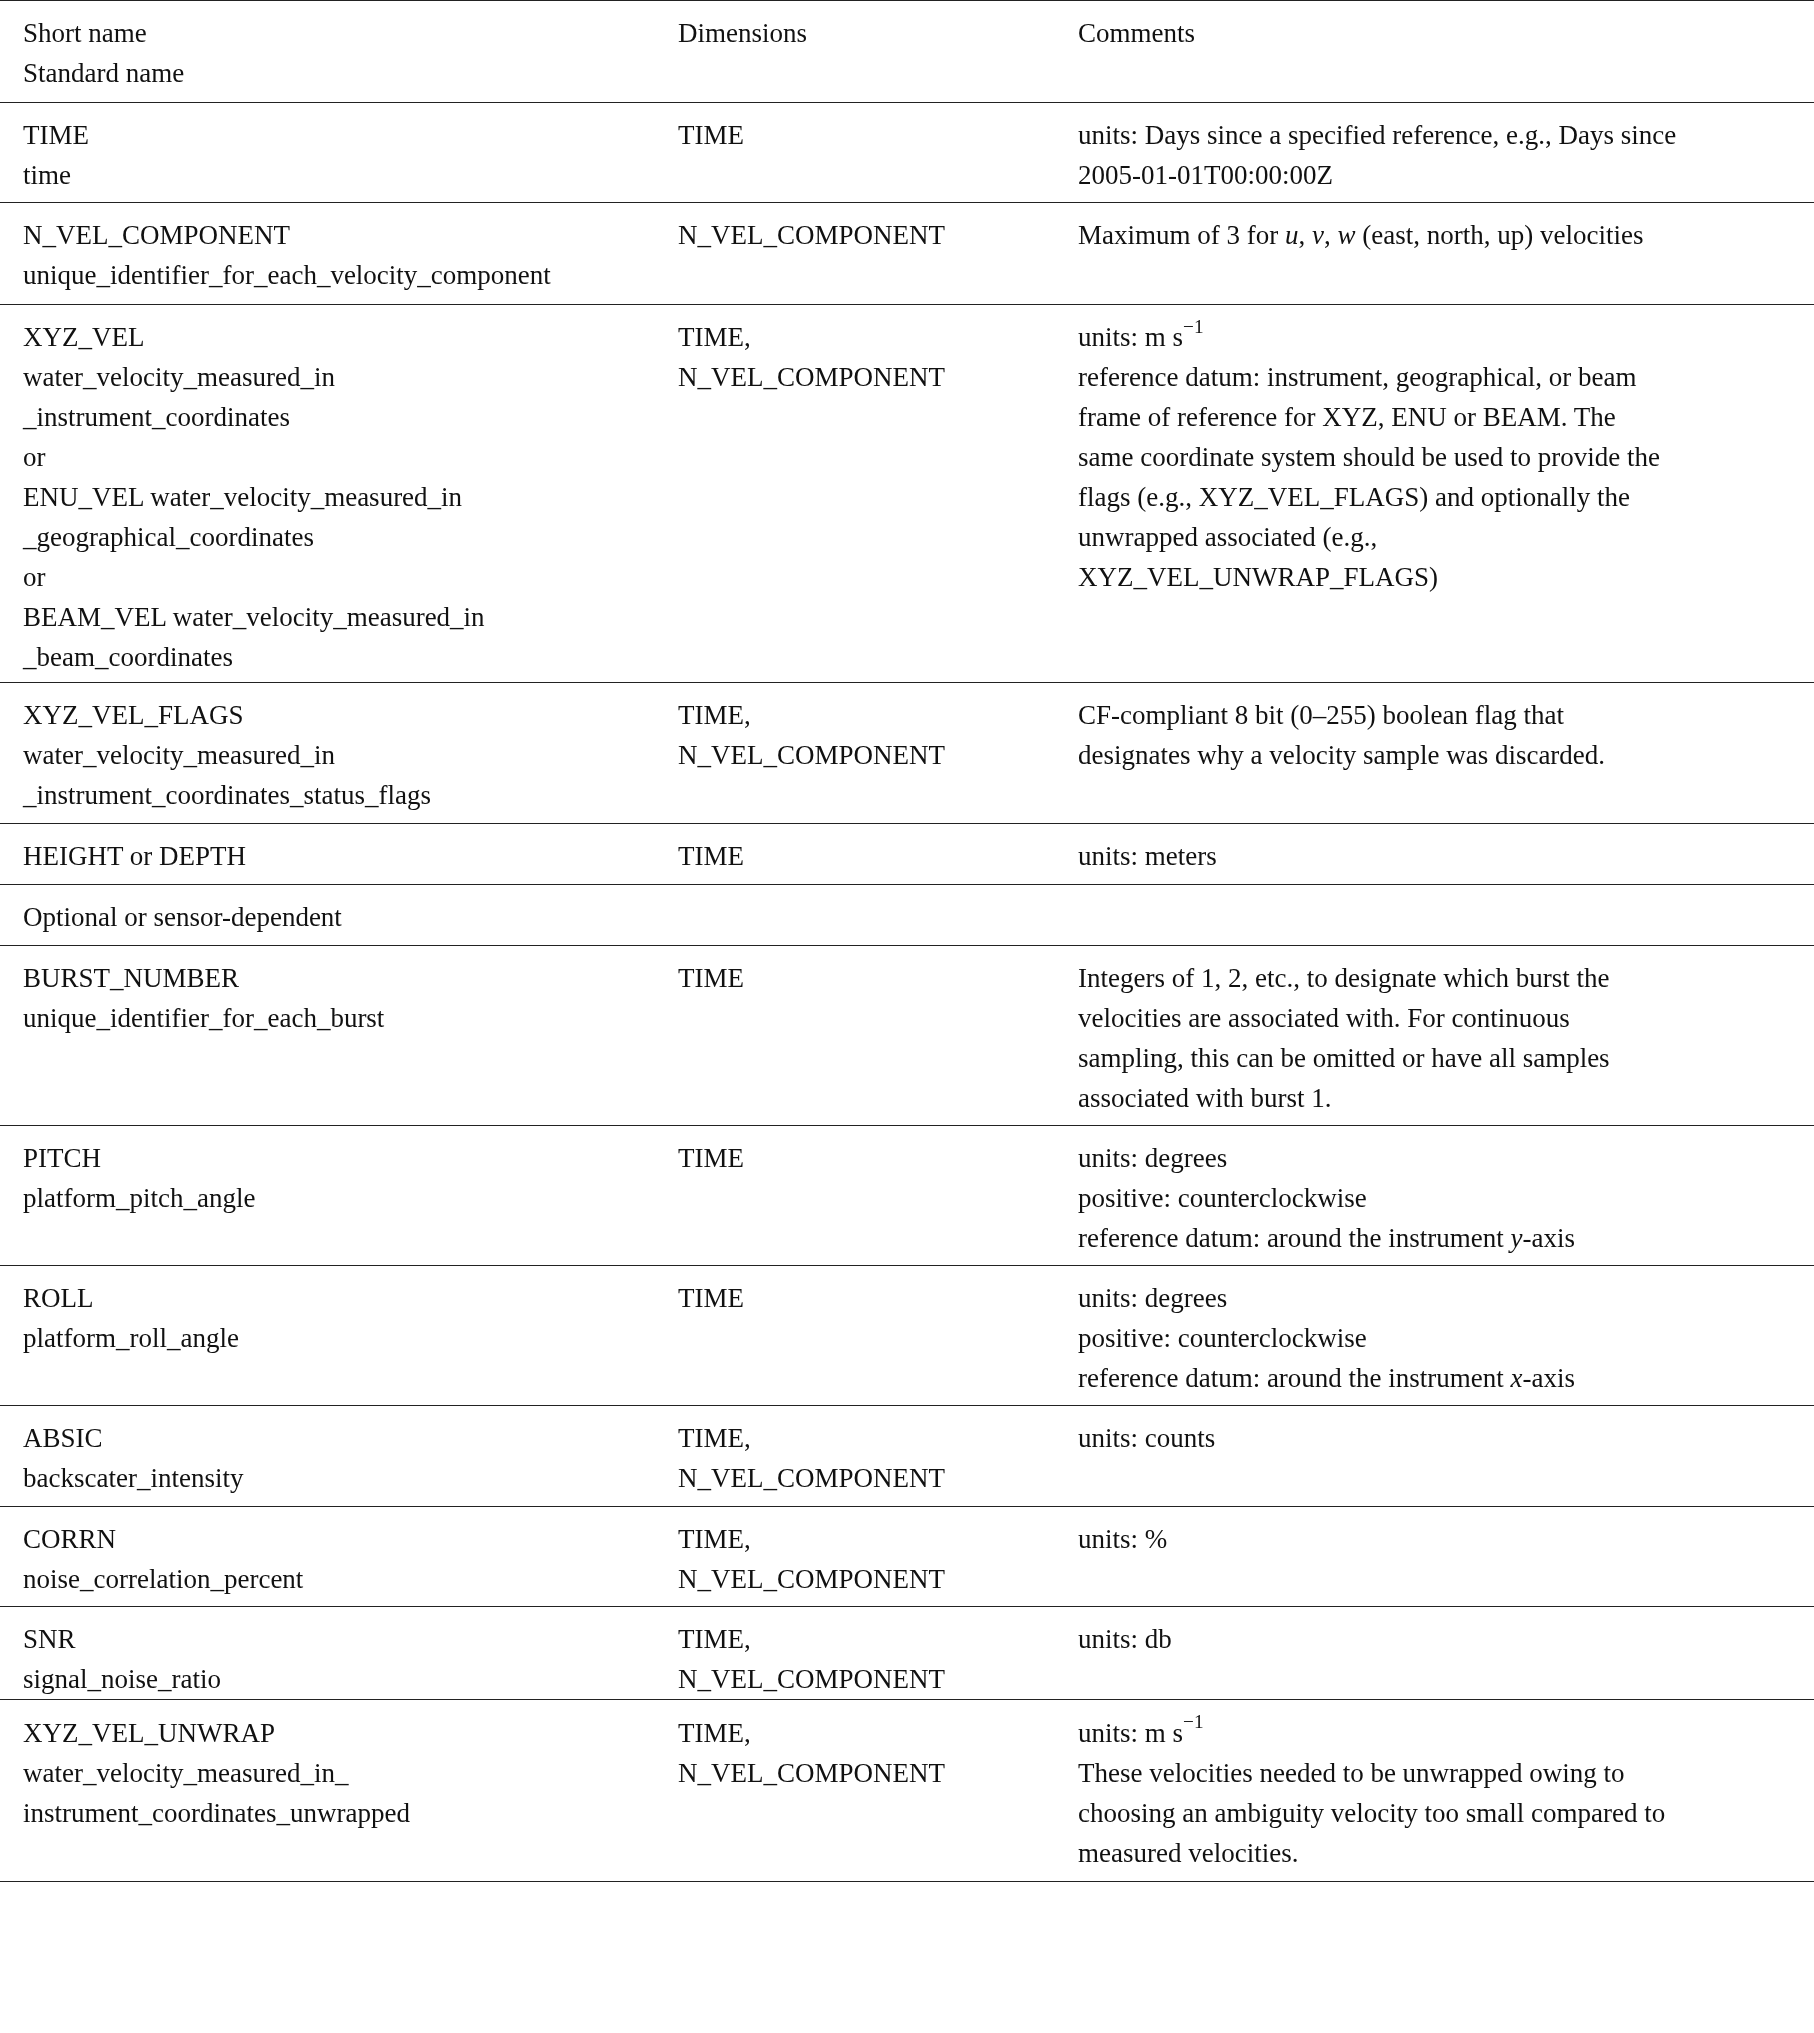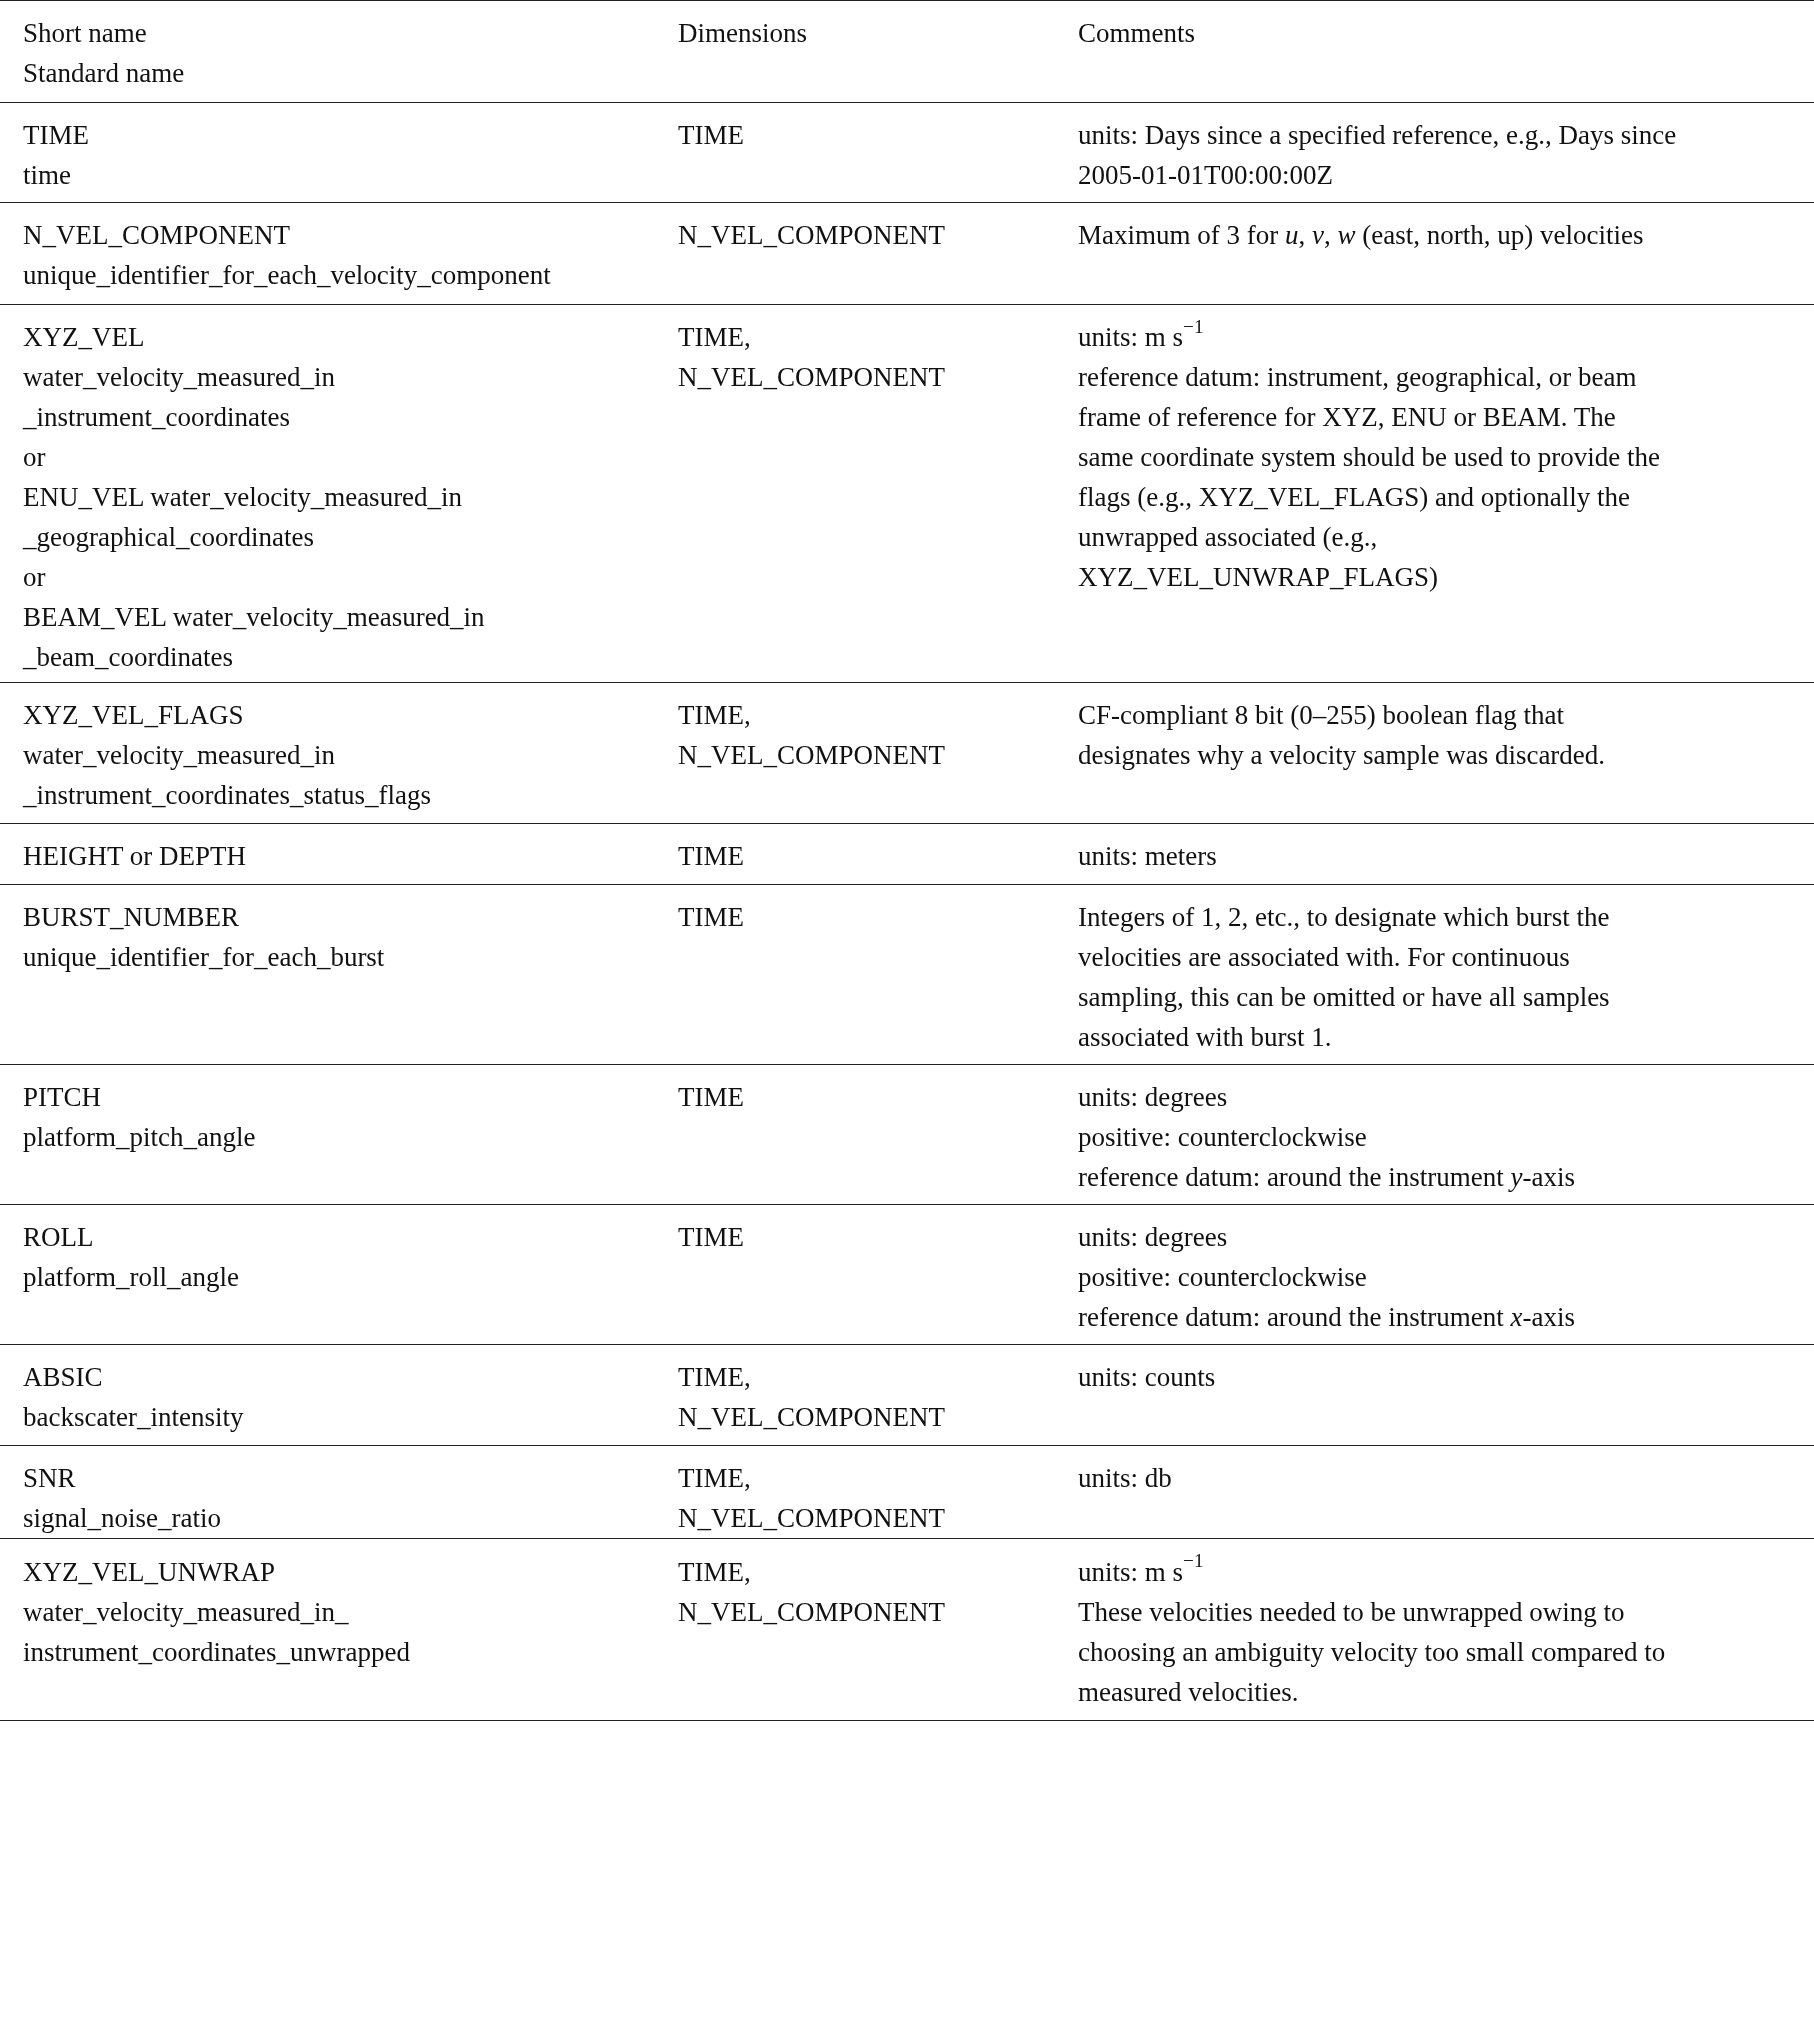--- a/index.html
+++ b/index.html
@@ -161,20 +161,25 @@
       <span class="line">HEIGHT or DEPTH</span>
     </td>
     <td class="c-dim">
       <span class="line">TIME</span>
     </td>
     <td class="c-com">
       <span class="line">units: meters</span>
     </td>
   </tr>
 
+  <tr class="r-opt">
+    <td colspan="3">
+      <span class="line">Optional or sensor-dependent</span>
+    </td>
+  </tr>
 
   <tr class="r-burst">
     <td>
       <span class="line">BURST_NUMBER</span>
       <span class="line">unique_identifier_for_each_burst</span>
     </td>
     <td class="c-dim">
       <span class="line">TIME</span>
     </td>
     <td class="c-com">
@@ -223,20 +228,33 @@
     </td>
     <td class="c-dim">
       <span class="line">TIME,</span>
       <span class="line">N_VEL_COMPONENT</span>
     </td>
     <td class="c-com">
       <span class="line">units: counts</span>
     </td>
   </tr>
 
+  <tr class="r-corrn">
+    <td>
+      <span class="line">CORRN</span>
+      <span class="line">noise_correlation_percent</span>
+    </td>
+    <td class="c-dim">
+      <span class="line">TIME,</span>
+      <span class="line">N_VEL_COMPONENT</span>
+    </td>
+    <td class="c-com">
+      <span class="line">units: %</span>
+    </td>
+  </tr>
 
   <tr class="r-snr">
     <td>
       <span class="line">SNR</span>
       <span class="line">signal_noise_ratio</span>
     </td>
     <td class="c-dim">
       <span class="line">TIME,</span>
       <span class="line">N_VEL_COMPONENT</span>
     </td>

